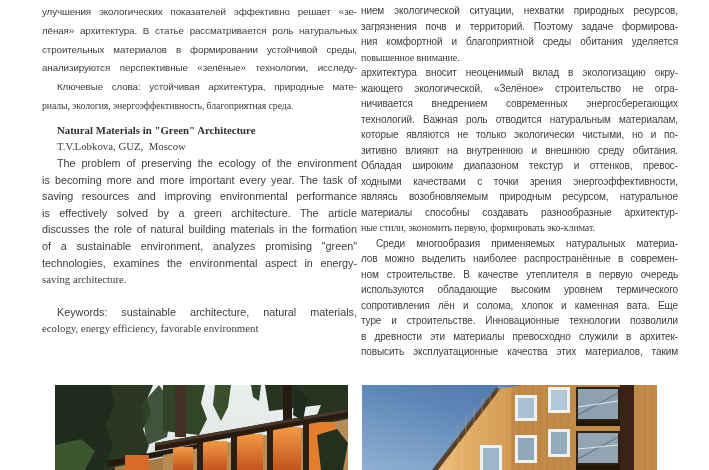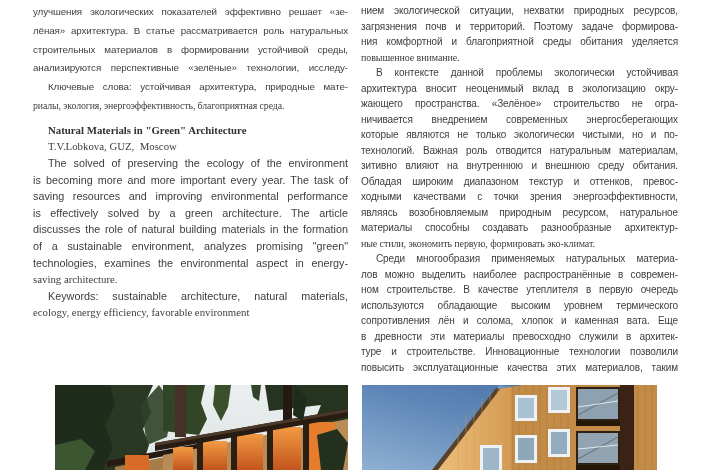--- a/index.html
+++ b/index.html
@@ -1,21 +1,21 @@
 <!DOCTYPE html>
 <html><head>
 <meta charset="utf-8">
 <style>
   html,body { margin:0; padding:0; background:#ffffff; }
   .page {
     position:relative; width:709px; height:470px; background:#ffffff; overflow:hidden;
     font-family:"Liberation Sans","DejaVu Sans",sans-serif; color:#3d3d3d;
   }
   .col { position:absolute; top:3px; }
-  #col-left  { left:33px;  width:315px; }
+  #col-left  { left:42px;  width:315px; }
   #col-right { left:361px; width:317px; }
 
   .line { text-align:justify; text-align-last:justify; }
   .line.end, .line.plain { text-align-last:left;font-family:Liberation Serif, serif; }
   .line.ind { text-indent:15px; }
 
   .ru-l .line { font-size:9.8px;  line-height:18.8px; letter-spacing:-0.1px; }
   .en   .line { font-size:10.8px; line-height:16.6px; }
   .ru-r .line { font-size:10px;   line-height:15.5px; letter-spacing:-0.1px; }
   .bold .line { font-weight:bold; color:#303030; }
@@ -42,63 +42,62 @@
         <div class="line ind"><span class="it">Ключевые слова</span><span>: устойчивая архитектура, природные мате-</span></div>
         <div class="line end">риалы, экология, энергоэффективность, благоприятная среда.</div>
       </div>
       <div class="block en bold" style="margin-top: 6px;">
         <div class="line plain end ind">Natural Materials in "Green" Architecture</div>
       </div>
       <div class="block en">
         <div class="line plain end ind">T.V.Lobkova, GUZ,&nbsp; Moscow</div>
       </div>
       <div class="block en">
-        <div class="line ind">The solved of preserving the ecology of the environment</div>
+        <div class="line ind">The problem of preserving the ecology of the environment</div>
         <div class="line">is becoming more and more important every year. The task of</div>
         <div class="line">saving resources and improving environmental performance</div>
         <div class="line">is effectively solved by a green architecture. The article</div>
         <div class="line">discusses the role of natural building materials in the formation</div>
         <div class="line">of a sustainable environment, analyzes promising "green"</div>
         <div class="line">technologies, examines the environmental aspect in energy-</div>
         <div class="line end">saving architecture.</div>
       </div>
-      <div class="block en" style="margin-top: 0;">
+      <div class="block en" style="margin-top: 16px;">
         <div class="line ind"><span class="it">Keywords</span><span>: sustainable architecture, natural materials,</span></div>
         <div class="line end">ecology, energy efficiency, favorable environment</div>
       </div>
     </div>
   <div id="col-right" class="col">
       <div class="block ru-r">
         <div class="line">нием экологической ситуации, нехватки природных ресурсов,</div>
         <div class="line">загрязнения почв и территорий. Поэтому задаче формирова-</div>
         <div class="line">ния комфортной и благоприятной среды обитания уделяется</div>
         <div class="line end">повышенное внимание.</div>
       </div>
       <div class="block ru-r">
-        <div class="line ind">В контексте данной проблемы экологически устойчивая</div>
         <div class="line">архитектура вносит неоценимый вклад в экологизацию окру-</div>
-        <div class="line">жающего пространства. «Зелёное» строительство не огра-</div>
+        <div class="line">жающего экологической. «Зелёное» строительство не огра-</div>
         <div class="line">ничивается внедрением современных энергосберегающих</div>
+        <div class="line">технологий. Важная роль отводится натуральным материалам,</div>
         <div class="line">которые являются не только экологически чистыми, но и по-</div>
-        <div class="line">технологий. Важная роль отводится натуральным материалам,</div>
         <div class="line">зитивно влияют на внутреннюю и внешнюю среду обитания.</div>
         <div class="line">Обладая широким диапазоном текстур и оттенков, превос-</div>
         <div class="line">ходными качествами с точки зрения энергоэффективности,</div>
         <div class="line">являясь возобновляемым природным ресурсом, натуральное</div>
         <div class="line">материалы способны создавать разнообразные архитектур-</div>
         <div class="line end">ные стили, экономить первую, формировать эко-климат.</div>
       </div>
       <div class="block ru-r">
         <div class="line ind">Среди многообразия применяемых натуральных материа-</div>
         <div class="line">лов можно выделить наиболее распространённые в современ-</div>
         <div class="line">ном строительстве. В качестве утеплителя в первую очередь</div>
         <div class="line">используются обладающие высоким уровнем термического</div>
         <div class="line">сопротивления лён и солома, хлопок и каменная вата. Еще</div>
+        <div class="line">туре и строительстве. Инновационные технологии позволили</div>
         <div class="line">в древности эти материалы превосходно служили в архитек-</div>
-        <div class="line">туре и строительстве. Инновационные технологии позволили</div>
         <div class="line">повысить эксплуатационные качества этих материалов, таким</div>
       </div>
     </div>
 
   <div id="photo-left" class="photo">
     <svg width="293" height="85" viewBox="0 0 293 85" xmlns="http://www.w3.org/2000/svg">
       <defs>
         <linearGradient id="skyL" x1="0" y1="0" x2="0" y2="1">
           <stop offset="0" stop-color="#eceff0"></stop>
             <stop offset="1" stop-color="#dde3e4"></stop>

